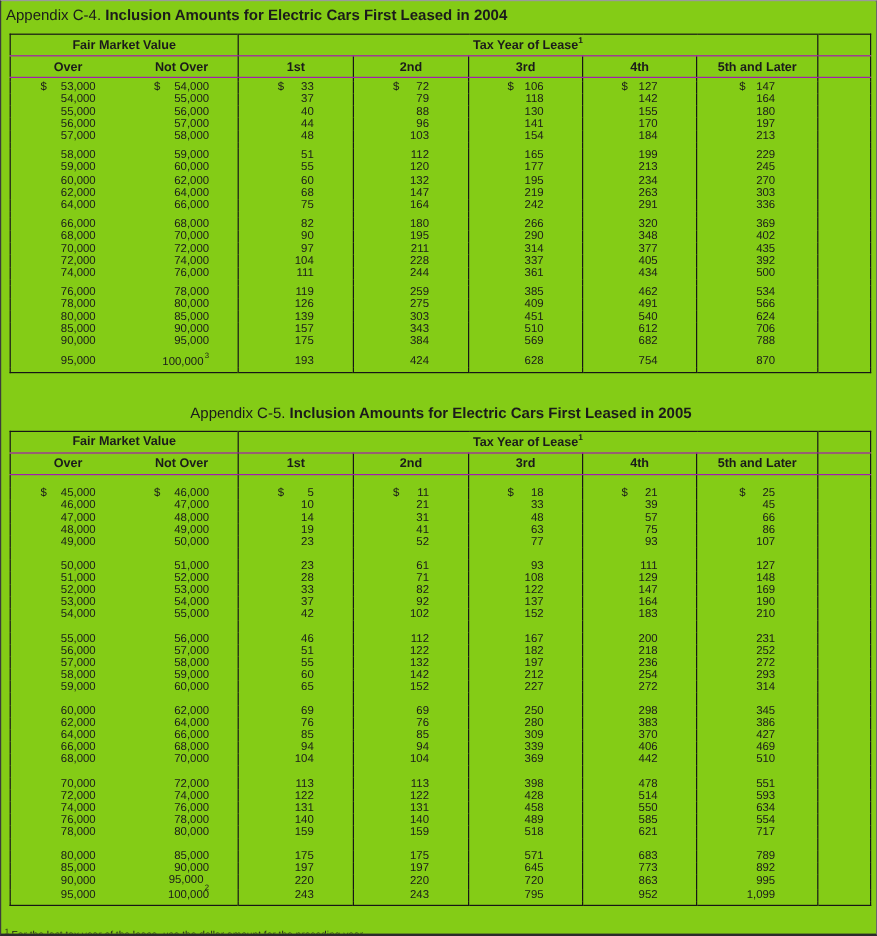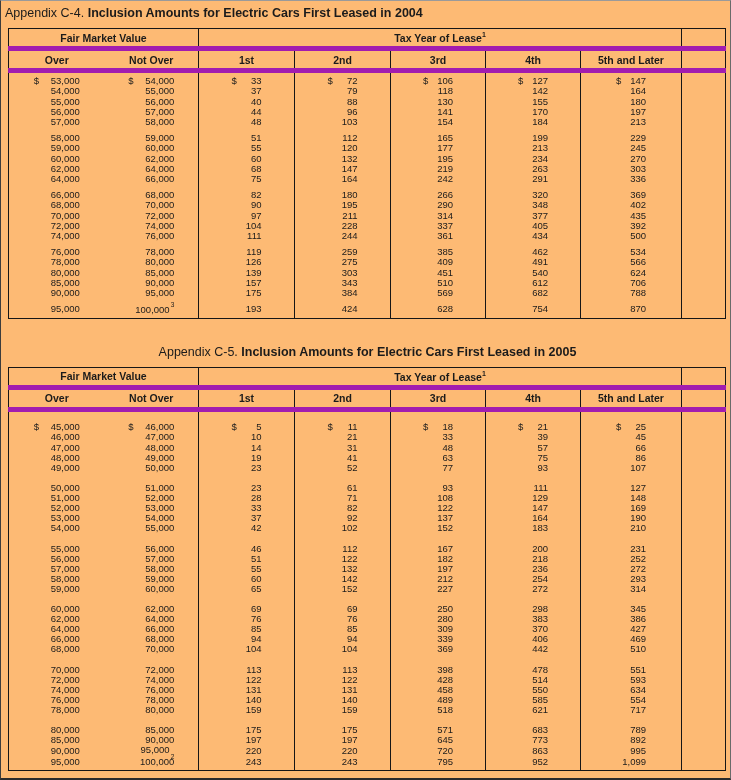--- a/index.html
+++ b/index.html
@@ -1,29 +1,29 @@
 <!DOCTYPE html>
 <html><head>
 <meta charset="utf-8">
 <style>
   html,body{margin:0;padding:0;background:#fff;}
   .page{
     width:731px;height:780px;box-sizing:border-box;overflow:hidden;
-    background:#fdba74;color:#1b1b1b;
+    background:#84cc16;color:#1b1b1b;
     font-family:"Liberation Sans","DejaVu Sans",sans-serif;
     border-left:1px solid #3c3c3c;border-top:1px solid #9a9a9a;
     border-right:1px solid #6a6a6a;border-bottom:2px solid #2b2b2b;
     padding-top:3px;
   }
   .ttl{font-size:12.5px;margin:2px 0 8px 4px;white-space:nowrap;}
   .ttl .bold{font-weight:bold;}
   .ttl.second{margin-top:26px;text-align:center;}
   table.t{border-collapse:collapse;table-layout:fixed;width:717px;margin-left:7px;border:1px solid #161616;}
   table.t td{padding:0;vertical-align:middle;}
-  .t thead td{font-weight:bold;font-size:10.5px;text-align:center;height:17px;border-bottom:5px solid #a21caf;}
+  .t thead td{font-weight:bold;font-size:10.5px;text-align:center;height:17px;border-bottom:1px solid #a21caf;}
   .t thead sup{font-size:7px;}
   .br{border-right:1px solid #161616;}
   .t tbody td{font-size:9.5px;line-height:9px;text-align:center;height:10.3px;}
   table.t2 tbody td{height:10.1px;}
   tr.gapA td{height:5.5px;}
   tr.gapB td{height:4.5px;}
   tr.padT td{height:2.5px;}
   tr.padB td{height:4px;}
   table.t2 tr.padB td{height:3px;}
   .num{display:inline-flex;justify-content:flex-end;align-items:baseline;}

